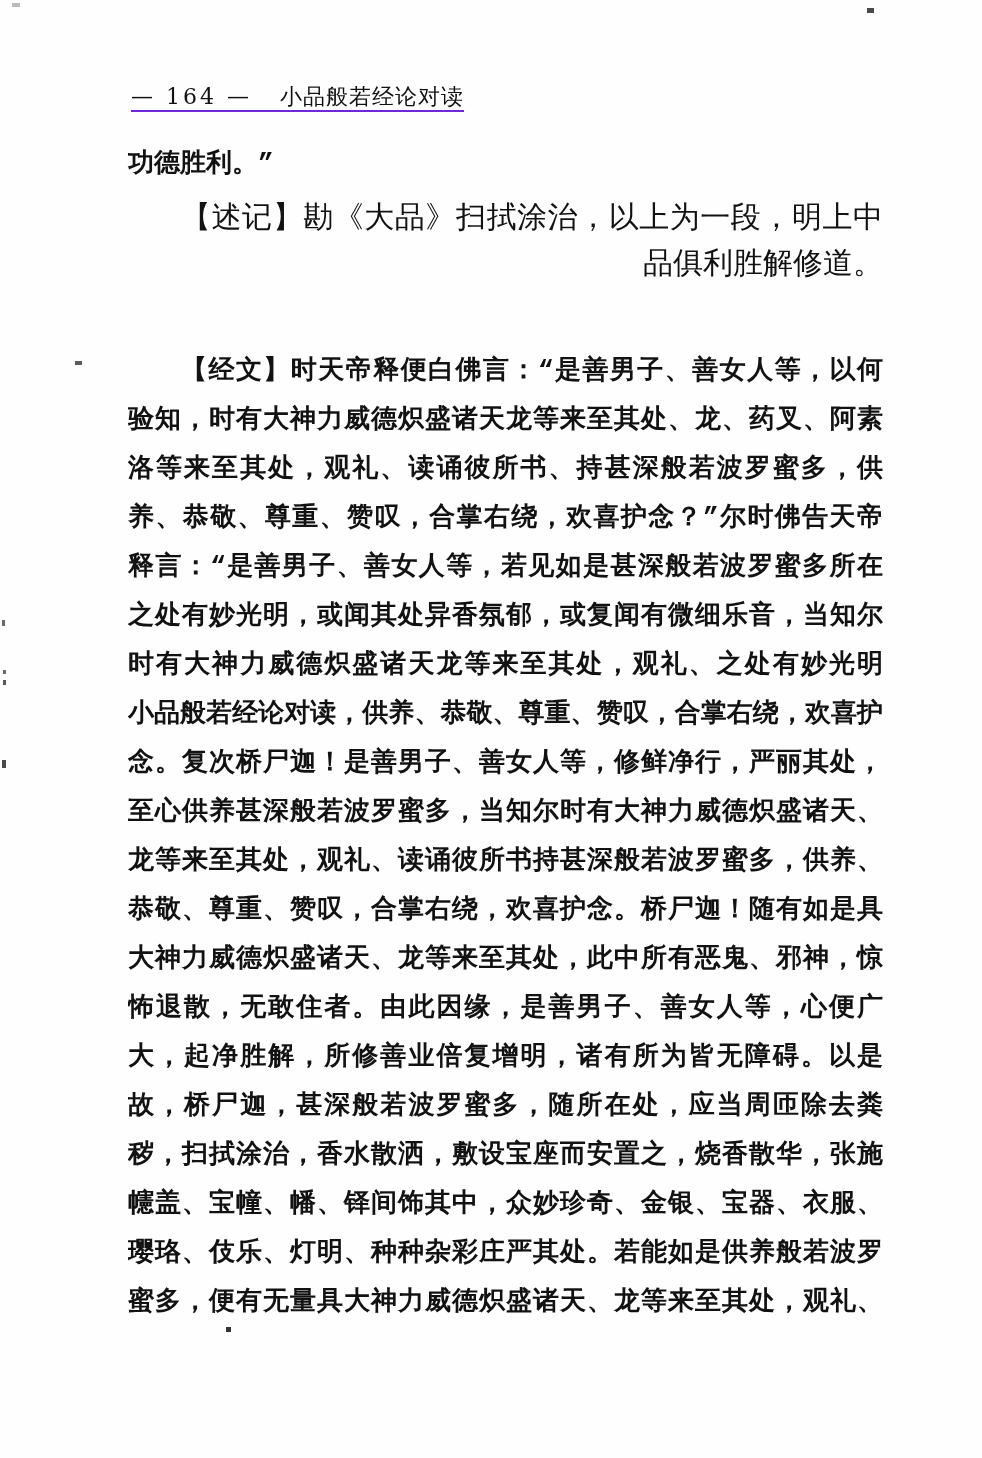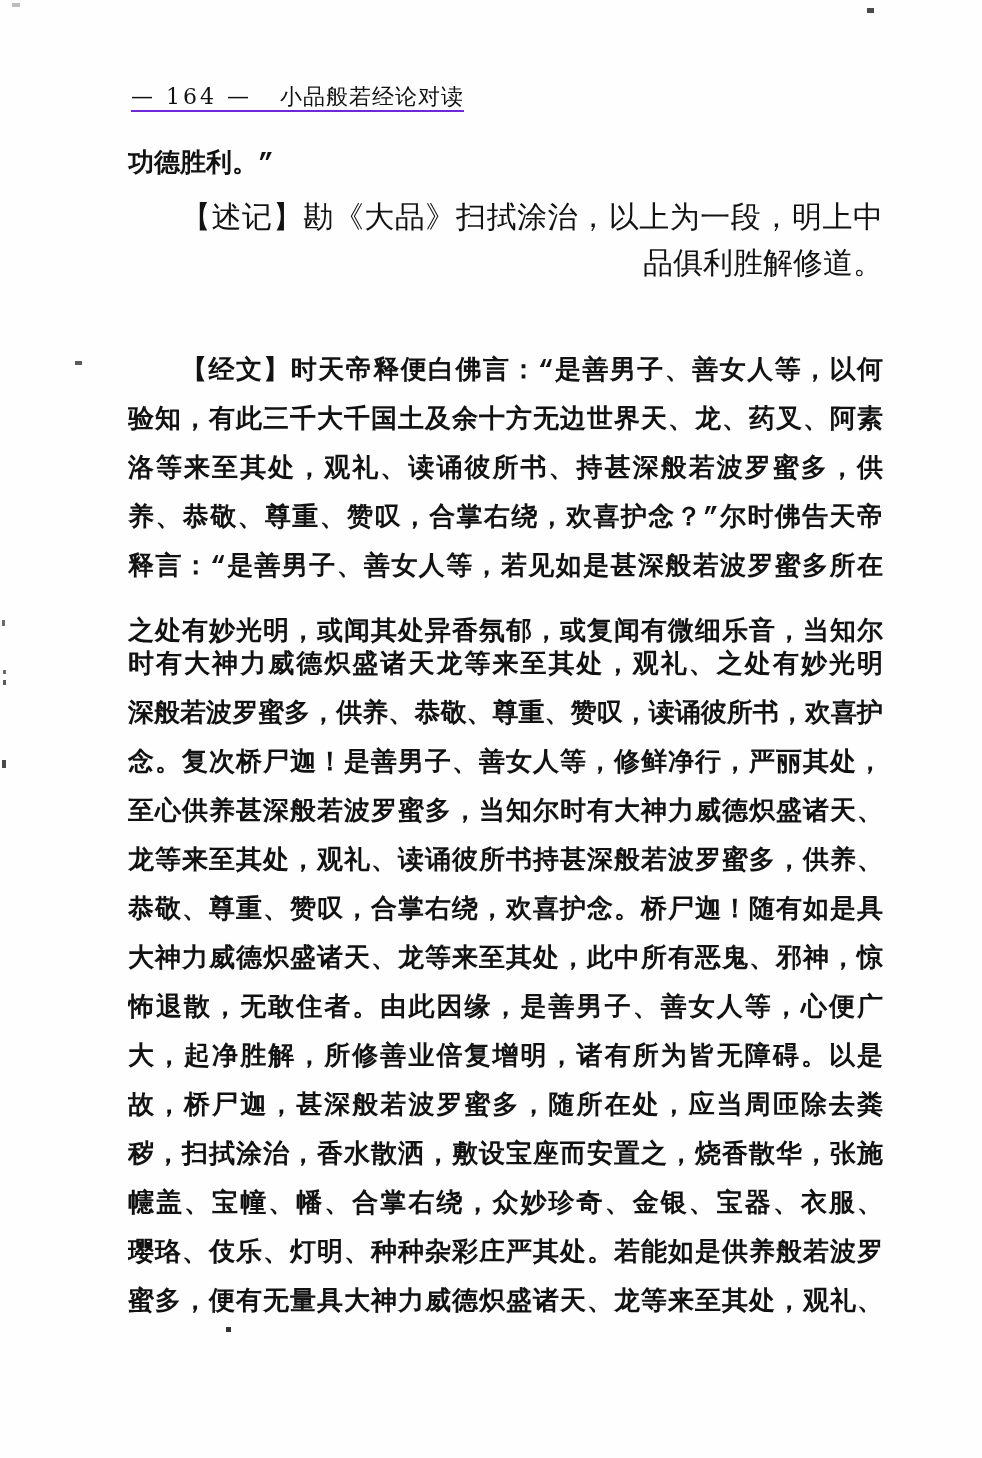--- a/index.html
+++ b/index.html
@@ -91,37 +91,37 @@
   </div>
 
   <div class="text-col">
 
     <div class="tline hei" style="top:140px">功德胜利。”</div>
 
     <div class="tline song just indent" style="top:192px">【述记】勘《大品》扫拭涂治，以上为一段，明上中</div>
     <div class="tline song" style="top:238px">品俱利胜解修道。</div>
 
     <div class="tline hei just indent" style="top:347px">【经文】时天帝释便白佛言：“是善男子、善女人等，以何</div>
-    <div class="tline hei just" style="top:396px">验知，有此三千大千国土及余十方无边世界天、龙、药叉、阿素</div>
+    <div class="tline hei just" style="top:396px">验知，时有大神力威德炽盛诸天龙等来至其处、龙、药叉、阿素</div>
     <div class="tline hei just" style="top:445px">洛等来至其处，观礼、读诵彼所书、持甚深般若波罗蜜多，供</div>
     <div class="tline hei just" style="top:494px">养、恭敬、尊重、赞叹，合掌右绕，欢喜护念？”尔时佛告天帝</div>
     <div class="tline hei just" style="top:543px">释言：“是善男子、善女人等，若见如是甚深般若波罗蜜多所在</div>
-    <div class="tline hei just" style="top:608px">之处有妙光明，或闻其处异香氛郁，或复闻有微细乐音，当知尔</div>
+    <div class="tline hei just" style="top:592px">之处有妙光明，或闻其处异香氛郁，或复闻有微细乐音，当知尔</div>
     <div class="tline hei just" style="top:641px">时有大神力威德炽盛诸天龙等来至其处，观礼、之处有妙光明</div>
-    <div class="tline hei just" style="top:690px">深般若波罗蜜多，供养、恭敬、尊重、赞叹，读诵彼所书，欢喜护</div>
+    <div class="tline hei just" style="top:690px">小品般若经论对读，供养、恭敬、尊重、赞叹，合掌右绕，欢喜护</div>
     <div class="tline hei just" style="top:739px">念。复次桥尸迦！是善男子、善女人等，修鲜净行，严丽其处，</div>
     <div class="tline hei just" style="top:788px">至心供养甚深般若波罗蜜多，当知尔时有大神力威德炽盛诸天、</div>
     <div class="tline hei just" style="top:837px">龙等来至其处，观礼、读诵彼所书持甚深般若波罗蜜多，供养、</div>
     <div class="tline hei just" style="top:886px">恭敬、尊重、赞叹，合掌右绕，欢喜护念。桥尸迦！随有如是具</div>
     <div class="tline hei just" style="top:935px">大神力威德炽盛诸天、龙等来至其处，此中所有恶鬼、邪神，惊</div>
     <div class="tline hei just" style="top:984px">怖退散，无敢住者。由此因缘，是善男子、善女人等，心便广</div>
     <div class="tline hei just" style="top:1033px">大，起净胜解，所修善业倍复增明，诸有所为皆无障碍。以是</div>
     <div class="tline hei just" style="top:1082px">故，桥尸迦，甚深般若波罗蜜多，随所在处，应当周匝除去粪</div>
     <div class="tline hei just" style="top:1131px">秽，扫拭涂治，香水散洒，敷设宝座而安置之，烧香散华，张施</div>
-    <div class="tline hei just" style="top:1180px">幰盖、宝幢、幡、合掌右绕，众妙珍奇、金银、宝器、衣服、</div>
+    <div class="tline hei just" style="top:1180px">幰盖、宝幢、幡、铎间饰其中，众妙珍奇、金银、宝器、衣服、</div>
     <div class="tline hei just" style="top:1229px">璎珞、伎乐、灯明、种种杂彩庄严其处。若能如是供养般若波罗</div>
     <div class="tline hei just" style="top:1278px">蜜多，便有无量具大神力威德炽盛诸天、龙等来至其处，观礼、</div>
   </div>
 
   <div class="speck" style="left:867px; top:8px;   width:7px; height:5px;"></div>
   <div class="speck" style="left:75px;  top:361px; width:7px; height:4px; background:#5a5a5a;"></div>
   <div class="speck" style="left:2px;   top:620px; width:3px; height:6px; background:#6a6a6a;"></div>
   <div class="speck" style="left:3px;   top:670px; width:3px; height:4px; background:#6a6a6a;"></div>
   <div class="speck" style="left:3px;   top:680px; width:3px; height:5px; background:#5a5a5a;"></div>
   <div class="speck" style="left:2px;   top:760px; width:4px; height:8px;"></div>

